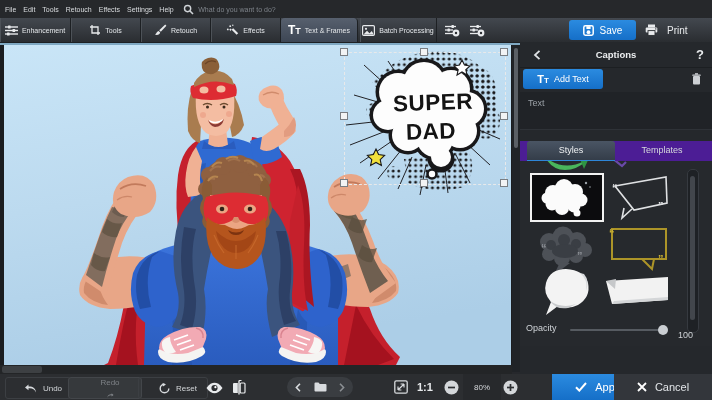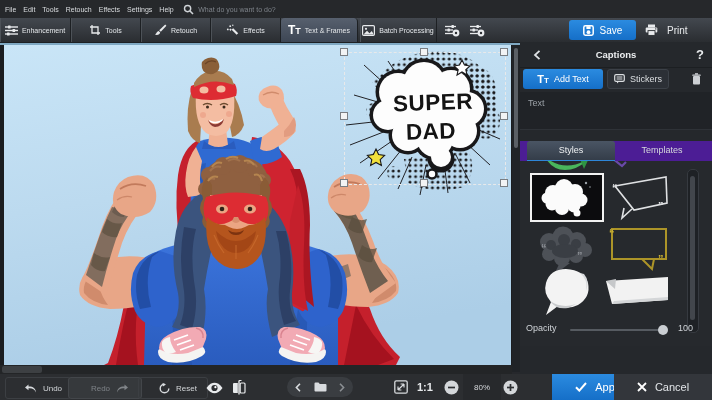--- a/index.html
+++ b/index.html
@@ -406,31 +406,20 @@
           <path d="M6.5 0.8 L2 5 L6.5 9.2" fill="none" stroke="#dfe2e5" stroke-width="1.8"></path>
         </svg>
       <div style="position:absolute;left:0;top:7px;width:192px;text-align:center;font-size:9.5px;font-weight:bold;color:#eceef0;">Captions</div>
       <div style="position:absolute;right:8px;top:5px;font-size:13px;font-weight:bold;color:#e8eaec;">?</div>
     </div>
 
     <div class="btn-blue" style="position:absolute;left:3px;top:27px;width:80px;height:20px;display:flex;align-items:center;justify-content:center;gap:5px;font-size:9px;">
       <span style="font-weight:bold;font-size:11px;">T<span style="font-size:8px;">T</span></span>
         <span>Add Text</span>
     </div>
-    <div class="btn-dark" style="position:absolute;left:87px;top:27px;width:60px;height:18px;display:flex;align-items:center;justify-content:center;gap:5px;font-size:9px;">
-      <svg width="11" height="10" viewBox="0 0 11 10">
-          <rect x="0.7" y="0.7" width="9.6" height="6.6" rx="1.4" fill="none" stroke="#dcdfe2" stroke-width="1.2"></rect>
-          <path d="M3 7 L3 9.6 L5.6 7" fill="#dcdfe2"></path>
-          <g stroke="#dcdfe2" stroke-width="1">
-            <line x1="2.6" y1="3" x2="8.4" y2="3"></line>
-            <line x1="2.6" y1="5" x2="8.4" y2="5"></line>
-          </g>
-        </svg>
-      <span>Stickers</span>
-    </div>
     <svg width="9" height="12" viewBox="0 0 9 12" style="position:absolute;left:172px;top:31px;">
         <rect x="1" y="3" width="7" height="8.4" rx="1" fill="#cdd0d4"></rect>
         <rect x="0.2" y="1.4" width="8.6" height="1.4" rx="0.6" fill="#cdd0d4"></rect>
         <rect x="3" y="0.2" width="3" height="1.4" fill="#cdd0d4"></rect>
       </svg>
 
     <div style="position:absolute;left:0px;top:50px;width:192px;height:38px;background:#202327;border-bottom:1px solid #2e3237;color:#9aa0a6;font-size:9px;padding:6px 0 0 8px;box-sizing:border-box;">Text</div>
 
     <div style="position:absolute;left:0px;top:99px;width:192px;height:20px;background:#4c1d95;border-bottom:3px solid #8b5cf6;">
       <div style="position:absolute;left:7px;top:0px;width:88px;height:19px;background:linear-gradient(#4a5564,#343d49);border-bottom:2px solid #2e86d8;text-align:center;font-size:9px;color:#eef0f2;line-height:18px;border-radius:3px 3px 0 0;">Styles</div>
@@ -506,21 +495,21 @@
       </svg>
     </div>
 
     <div style="position:absolute;left:167px;top:127px;width:10px;height:162px;background:#1e2125;border-radius:5px;border:1px solid #363a40;"></div>
     <div style="position:absolute;left:170px;top:134px;width:5px;height:144px;background:#42464c;border-radius:3px;"></div>
 
     <div style="position:absolute;left:6px;top:281px;width:180px;height:16px;font-size:9px;color:#cfd3d7;">
       <span>Opacity</span>
       <div style="position:absolute;left:44px;top:6px;width:96px;height:2px;background:#565b61;border-radius:1px;"></div>
       <div style="position:absolute;left:132px;top:2px;width:10px;height:10px;border-radius:50%;background:#caced2;"></div>
-      <span style="position:absolute;left:152px;top:0;">100</span>
+      <span style="position:absolute;left:152px;top:7px;">100</span>
     </div>
 
   </div>
 
   <div class="abs btn-blue" style="left:520px;top:374px;width:94px;height:26px;border-radius:0;z-index:6;margin-left:32px;">
     <div style="display:flex;align-items:center;justify-content:center;gap:8px;height:100%;font-size:11px;">
       <svg width="12" height="10" viewBox="0 0 12 10">
           <path d="M1 5.2 L4.3 8.6 L11 1" fill="none" stroke="#fff" stroke-width="2"></path>
         </svg>
       <span>Apply</span>
@@ -534,21 +523,21 @@
       <span>Cancel</span>
     </div>
   </div>
   <div id="bottombar" class="abs">
     <div class="bbtn" style="position:absolute;left:5px;top:3px;width:54px;justify-content:center;gap:6px;border-color:#3c3f43;background:transparent;">
       <svg width="13" height="9" viewBox="0 0 13 9">
           <path d="M4.5 0.5 L1 3.4 L4.5 6.2 V4.3 C8 3.8 10.5 5.2 12 8.4 C11.6 4 8.8 2.2 4.5 2.4 Z" fill="#d8dbde"></path>
         </svg>
       <span>Undo</span>
     </div>
-    <div class="bbtn" style="position:absolute;left:68px;top:3px;width:62px;justify-content:center;gap:6px;background:#36393c;border-color:#43464a;color:#7e8287;">
+    <div class="bbtn" style="position:absolute;left:68px;top:3px;width:62px;justify-content:center;gap:6px;background:#36393c;border-color:#43464a;color:#7e8287;flex-direction:column;">
       <span>Redo</span>
       <svg width="13" height="9" viewBox="0 0 13 9">
           <path d="M8.5 0.5 L12 3.4 L8.5 6.2 V4.3 C5 3.8 2.5 5.2 1 8.4 C1.4 4 4.2 2.2 8.5 2.4 Z" fill="#818589"></path>
         </svg>
     </div>
     <div class="bbtn" style="position:absolute;left:138px;top:3px;width:58px;justify-content:center;gap:6px;border-color:#3c3f43;background:transparent;">
       <svg width="11" height="11" viewBox="0 0 11 11">
           <path d="M5.5 1.2 A4.3 4.3 0 1 0 9.8 5.5" fill="none" stroke="#d8dbde" stroke-width="1.4"></path>
           <path d="M3.6 0 L7 1.4 L3.9 3.4 Z" fill="#d8dbde"></path>
         </svg>

